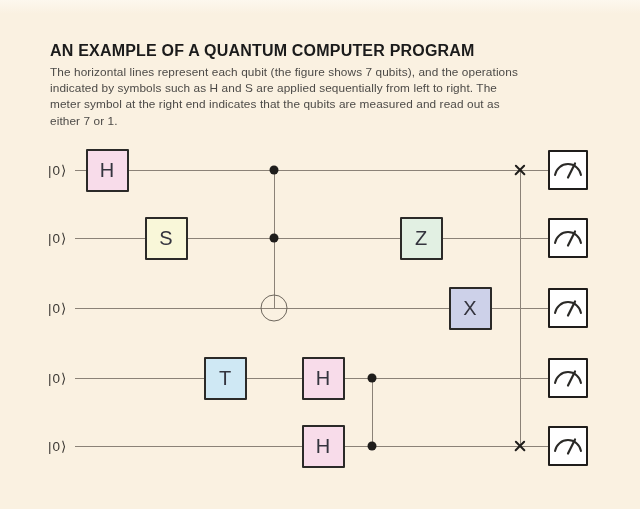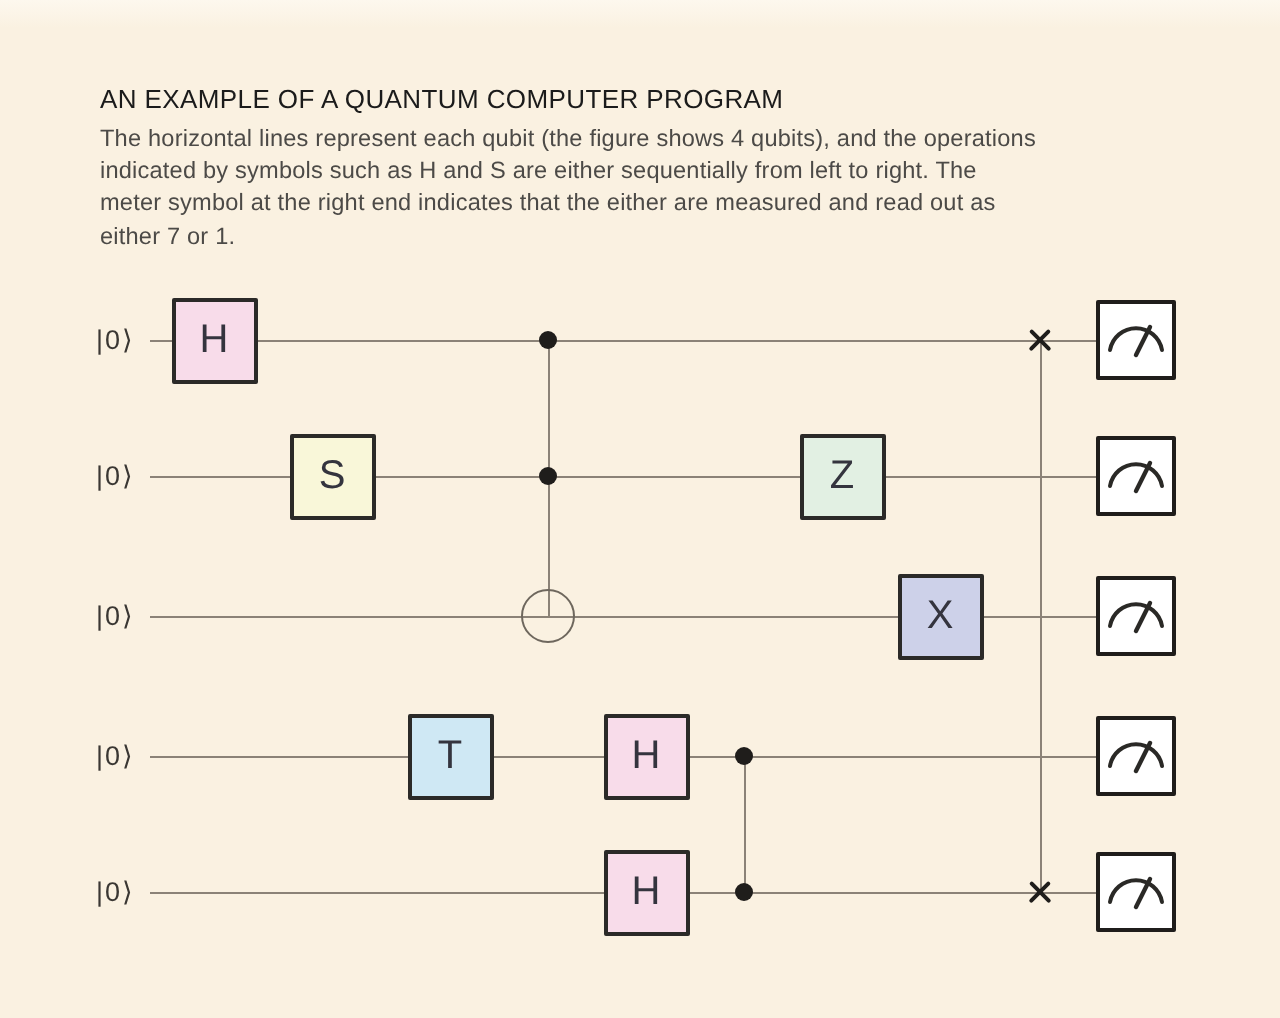--- a/index.html
+++ b/index.html
@@ -3,21 +3,21 @@
 <meta charset="utf-8">
 <style>
   html,body{margin:0;padding:0;}
   body{
     width:640px;height:509px;overflow:hidden;position:relative;
     background:linear-gradient(#fdf8ee, #faf1e1 14px);
     font-family:"Liberation Sans", sans-serif;
   }
   #caption{position:absolute;left:50px;top:42px;width:480px;}
   #title{
-    font-size:13px;font-weight:normal;color:#1b1b1b;letter-spacing:.2px;
+    font-size:16px;font-weight:bold;color:#1b1b1b;letter-spacing:.2px;
     margin:0 0 4px 0;
   }
   .body-line{
     font-size:11.8px;line-height:16.2px;color:#4c4a47;letter-spacing:.1px;
   }
   #circuit{position:absolute;left:0;top:0;width:640px;height:509px;}
   .qlabel{
     position:absolute;transform:translateY(-52%);
     font-size:13.5px;color:#3a3733;letter-spacing:1px;white-space:nowrap;
   }
@@ -48,23 +48,23 @@
     position:absolute;width:36px;height:36px;background:#ffffff;
     border:2.4px solid #1f1d1b;border-radius:1px;
   }
   .meter svg{display:block;width:100%;height:100%;}
 </style>
 </head>
 <body>
 
 <div id="caption">
   <div id="title">AN EXAMPLE OF A QUANTUM COMPUTER PROGRAM</div>
-  <div class="body-line">The horizontal lines represent each qubit (the figure shows 4 qubits), and the operations</div>
-  <div class="body-line">indicated by symbols such as H and S are either sequentially from left to right. The</div>
-  <div class="body-line">meter symbol at the right end indicates that the either are measured and read out as</div>
+  <div class="body-line">The horizontal lines represent each qubit (the figure shows 7 qubits), and the operations</div>
+  <div class="body-line">indicated by symbols such as H and S are applied sequentially from left to right. The</div>
+  <div class="body-line">meter symbol at the right end indicates that the qubits are measured and read out as</div>
   <div class="body-line">either 7 or 1.</div>
 </div>
 
 <div id="circuit">
     <div class="qlabel" style="left: 48px; top: 170px;">|0⟩</div>
     <div class="wire" style="left: 75px; top: 170px; width: 473px;"></div>
     <div class="qlabel" style="left: 48px; top: 238px;">|0⟩</div>
     <div class="wire" style="left: 75px; top: 238px; width: 473px;"></div>
     <div class="qlabel" style="left: 48px; top: 308px;">|0⟩</div>
     <div class="wire" style="left: 75px; top: 308px; width: 473px;"></div>

